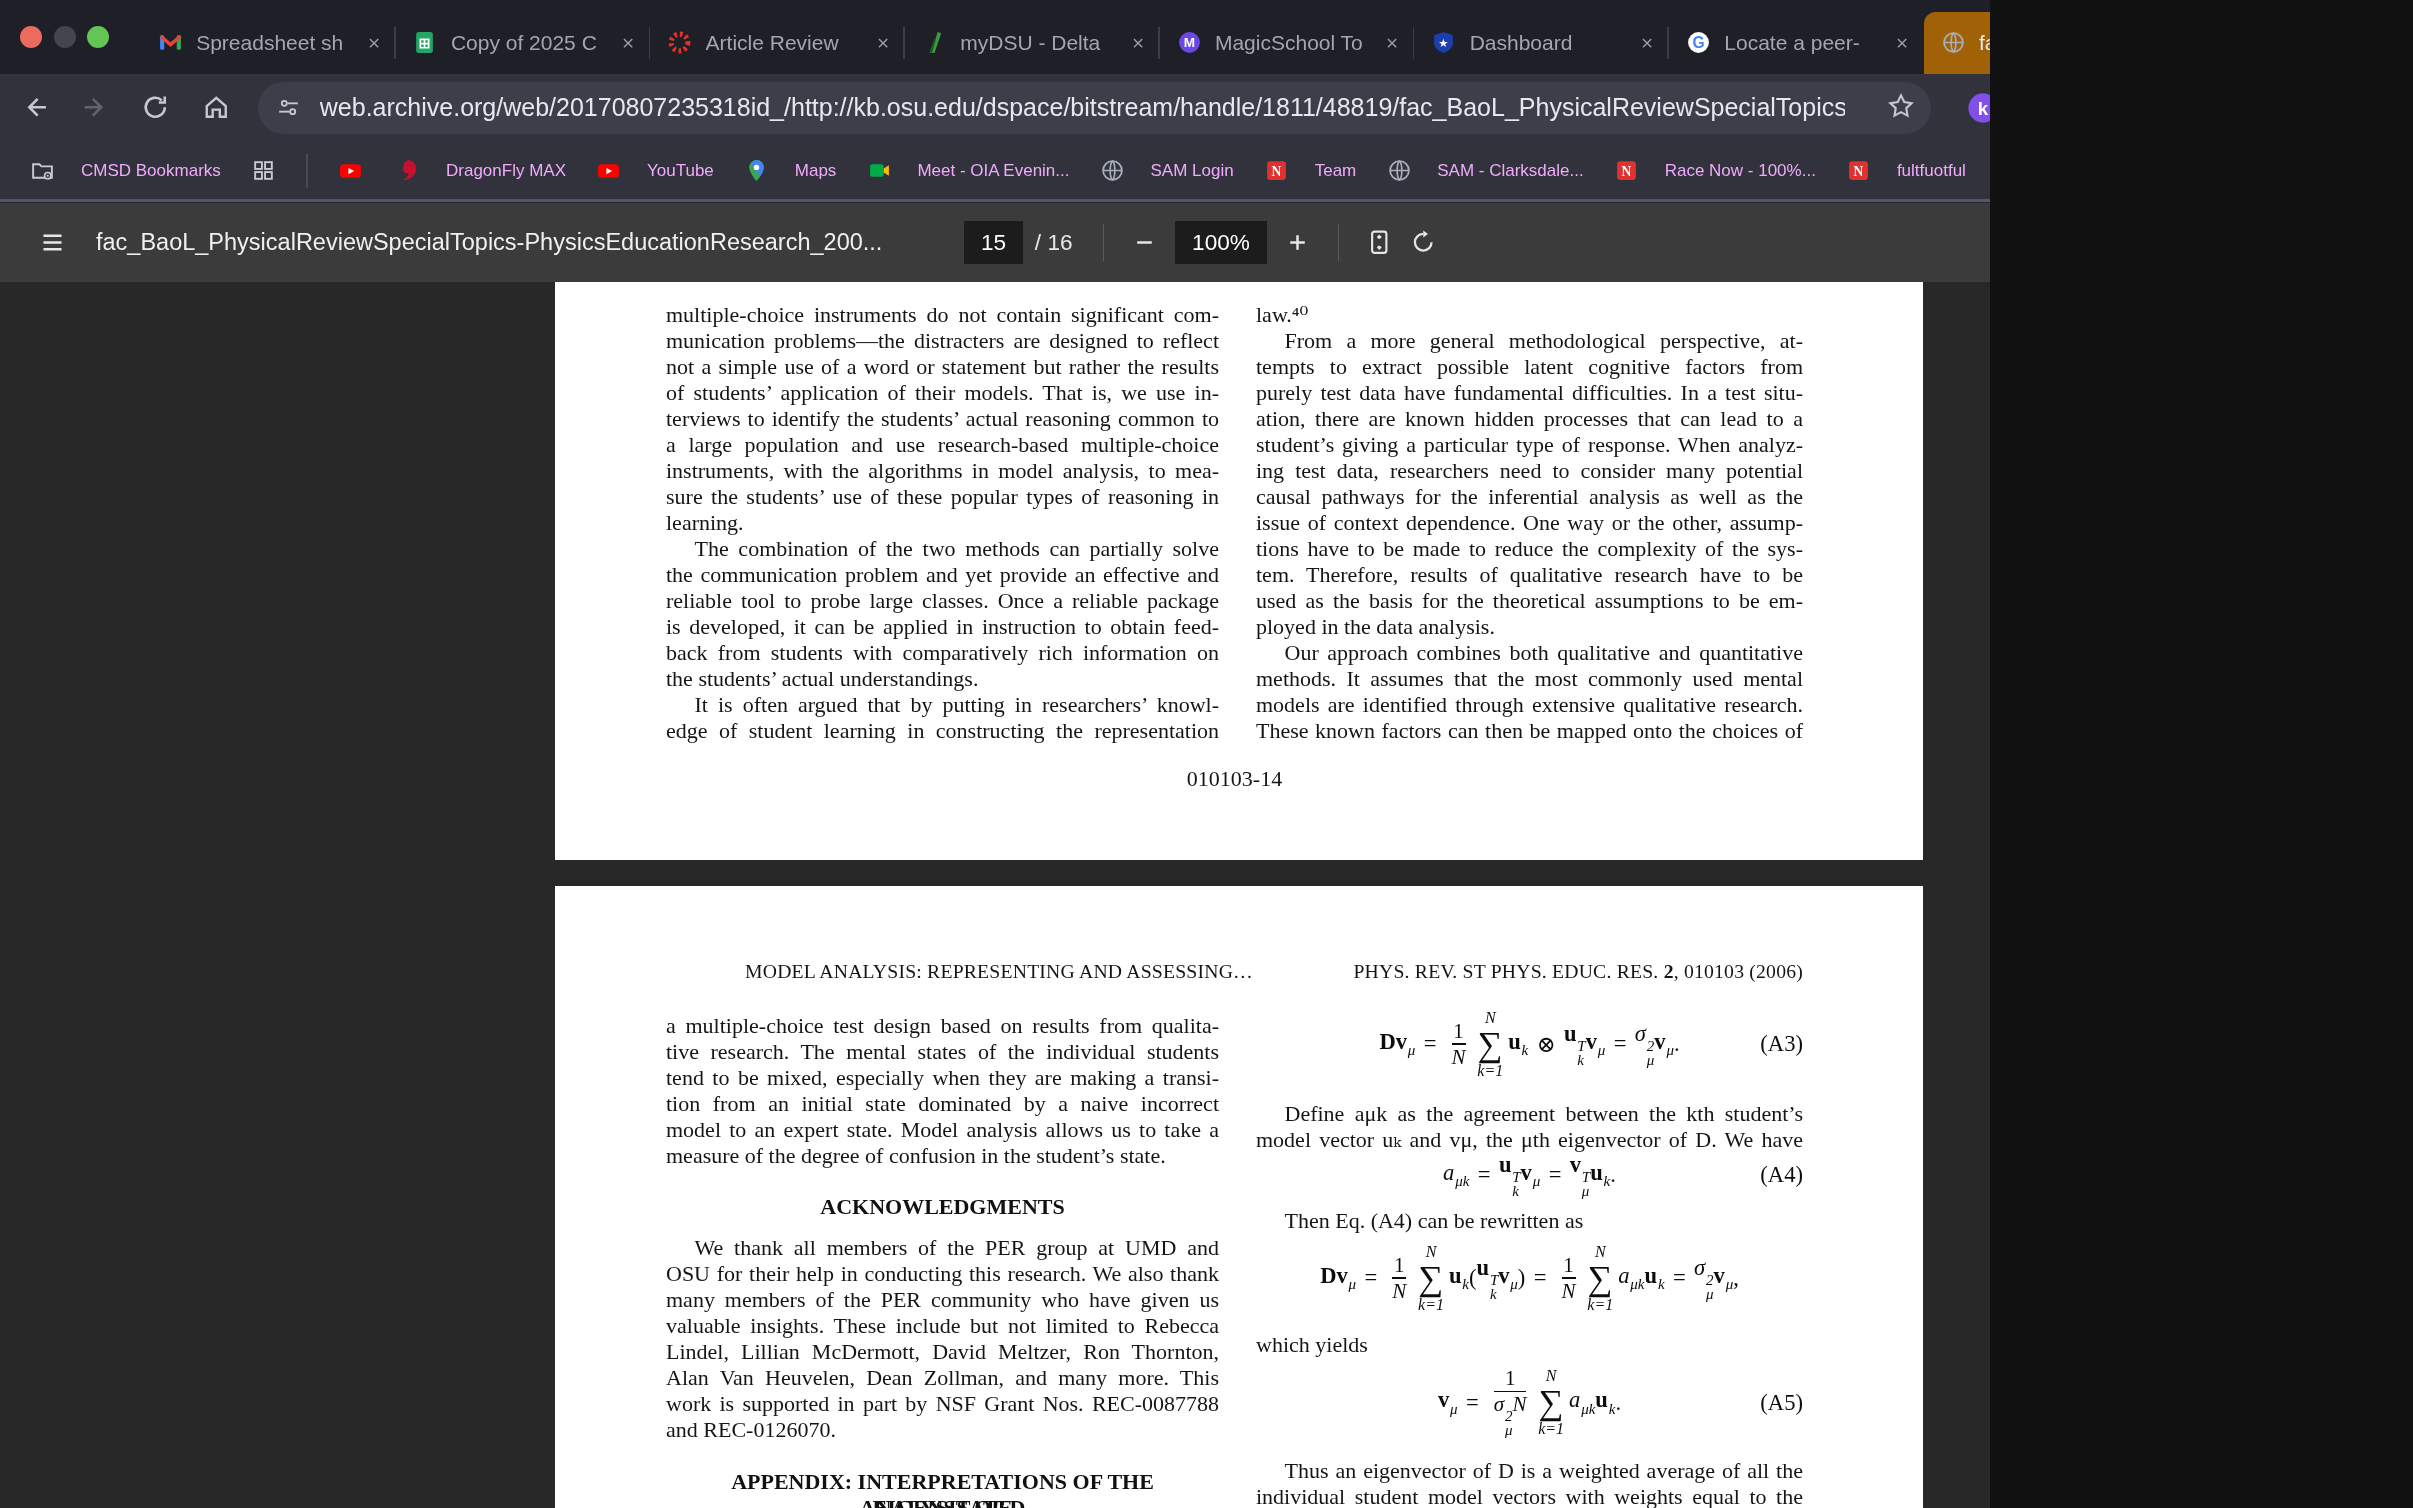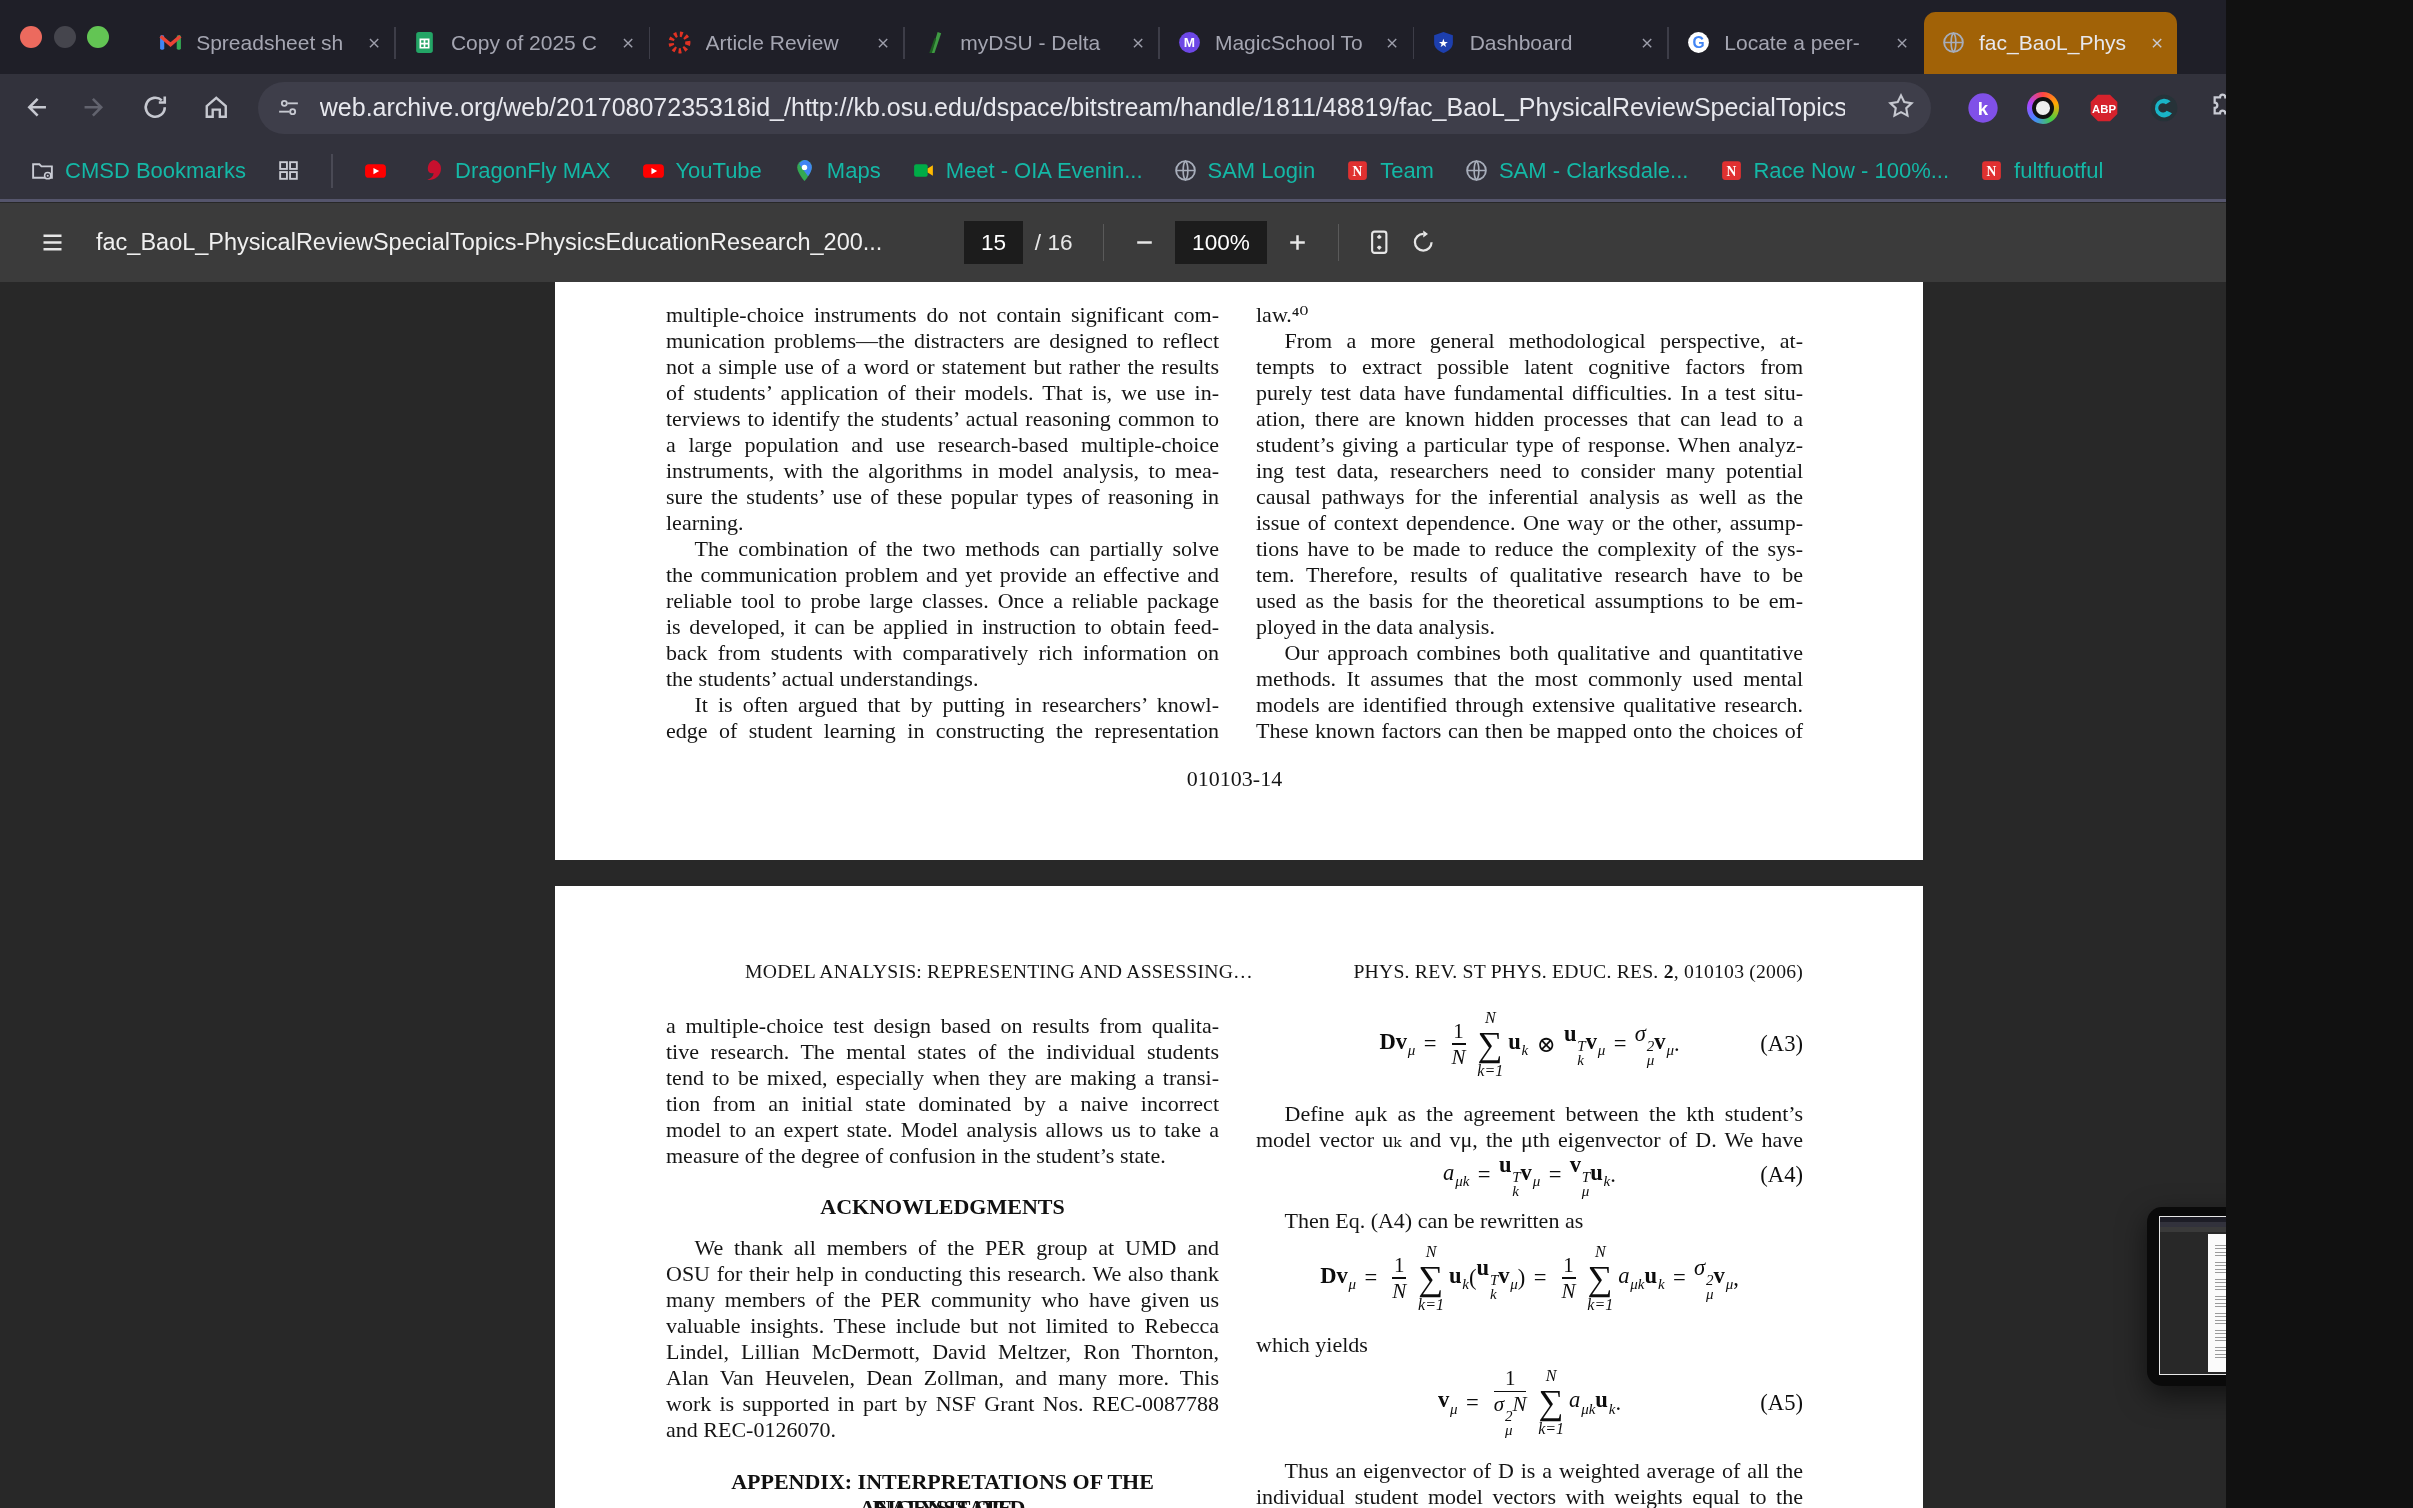--- a/index.html
+++ b/index.html
@@ -1,16 +1,16 @@
 <!DOCTYPE html>
 <html style="font-size:13.4px"><head>
 <meta charset="utf-8">
 <style>
   html,body{margin:0;padding:0;background:#111;}
-  #screen{position:relative;width:2226px;height:1508px;overflow:hidden;
+  #screen{position:relative;width:1990px;height:1508px;overflow:hidden;
     font-family:"Liberation Sans","DejaVu Sans",sans-serif;background:#282828;}
   
   #tabstrip{position:absolute;top:0;left:0;width:2413px;height:74px;background:#1f1f28;}
   .tl{position:absolute;top:26px;width:22px;height:22px;border-radius:50%;}
   #tabs{position:absolute;left:141px;top:11.7px;height:62px;display:flex;align-items:stretch;}
   .tab{position:relative;width:253px;display:flex;align-items:center;padding:0 6.7px 0 15px;
        box-sizing:border-box;border-radius:11.7px 11.7px 0 0;cursor:default;}
   .tab.active{background:#a16207;}
   .tab .fav{width:28.5px;height:28.5px;display:flex;align-items:center;justify-content:center;flex:0 0 auto;}
   .tab .lbl{margin-left:11.7px;font-size:21px;color:#a4a5b1;white-space:nowrap;overflow:hidden;flex:1 1 auto;}
@@ -24,21 +24,21 @@
   .navic{position:absolute;top:10px;width:47px;height:47px;display:flex;align-items:center;justify-content:center;border-radius:50%;}
   #omnibox{position:absolute;left:258px;top:7.5px;width:1673px;height:52px;background:#3e3e4a;border-radius:26px;display:flex;align-items:center;}
   #omnibox .tune{margin-left:18.4px;}
   #urltext{margin-left:18.4px;font-size:25px;color:#e7e8ee;white-space:nowrap;overflow:hidden;width:1525px;}
   #star{position:absolute;right:15px;top:9.2px;}
   .ext{position:absolute;top:11.7px;width:44px;height:44px;display:flex;align-items:center;justify-content:center;}
   
   #bookmarks{position:absolute;top:141px;left:0;width:2413px;height:59px;background:#32323c;display:flex;align-items:center;}
   .bm{display:flex;align-items:center;margin-left:28.5px;}
   .bm .bi{width:28.5px;height:28.5px;display:flex;align-items:center;justify-content:center;}
-  .bm .bl{margin-left:8px;font-size:22px;color:#14b8a6;white-space:nowrap;}
+  .bm .bl{margin-left:24px;font-size:17px;color:#f0abfc;white-space:nowrap;}
   .bmsep{width:1.7px;height:34px;background:#4a4a55;margin-left:28.5px;}
   #allbm{position:absolute;right:30px;display:flex;align-items:center;}
   
   #pline{position:absolute;top:199px;left:0;width:2413px;height:3.4px;background:#55556c;}
   #pdfbar{position:absolute;top:203px;left:0;width:2413px;height:79px;background:#3b3b3b;}
   #pdfbar .grp{position:absolute;top:0;height:79px;display:flex;align-items:center;}
   #fname{margin-left:22px;font-size:23.5px;color:#f0f0f0;white-space:nowrap;}
   .pbox{background:#1c1c1c;border-radius:0;color:#fff;font-size:22.6px;padding:8.4px 17px;}
   .ptxt{color:#e8e8e8;font-size:22.6px;margin:0 11.7px;}
   .tsep{width:1.7px;height:37px;background:#5a5a5a;margin:0 18.4px;}

